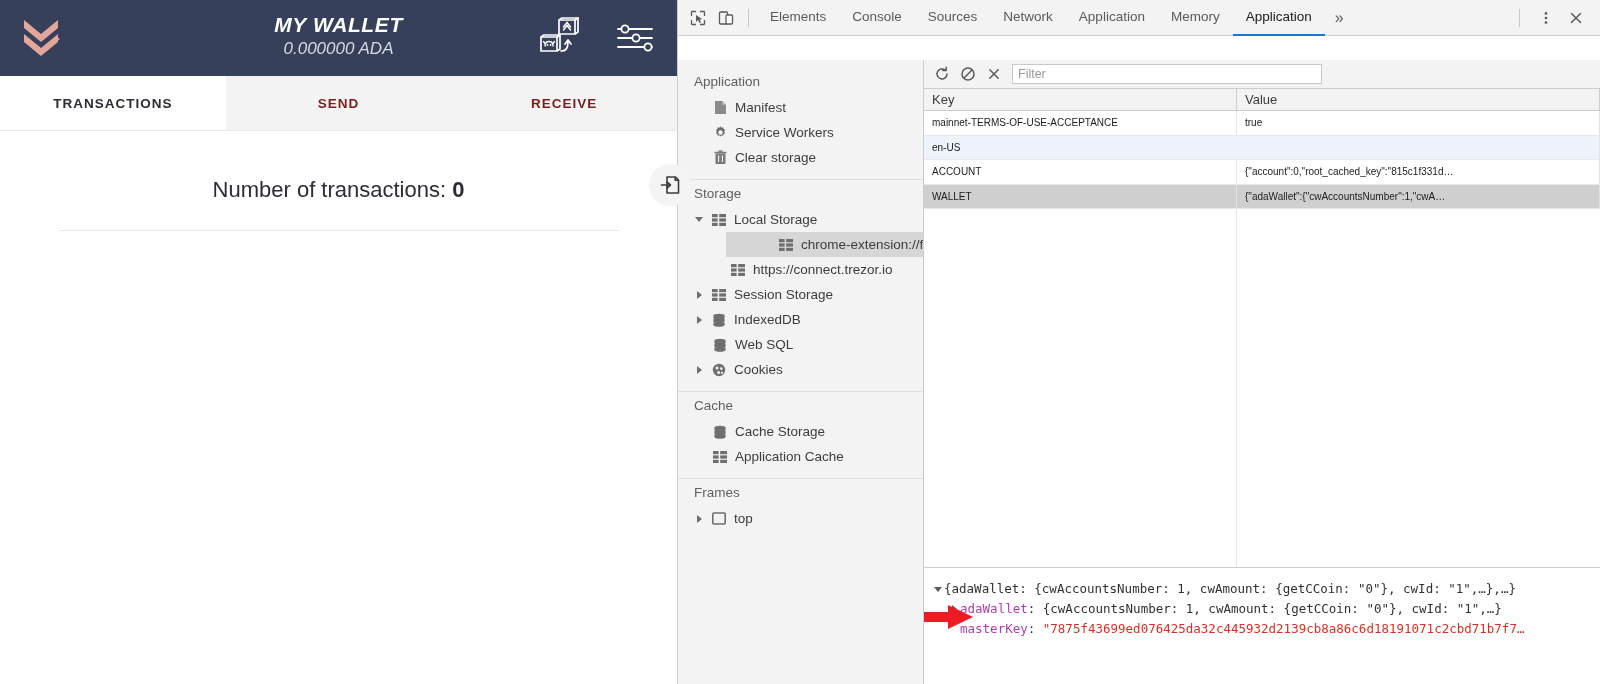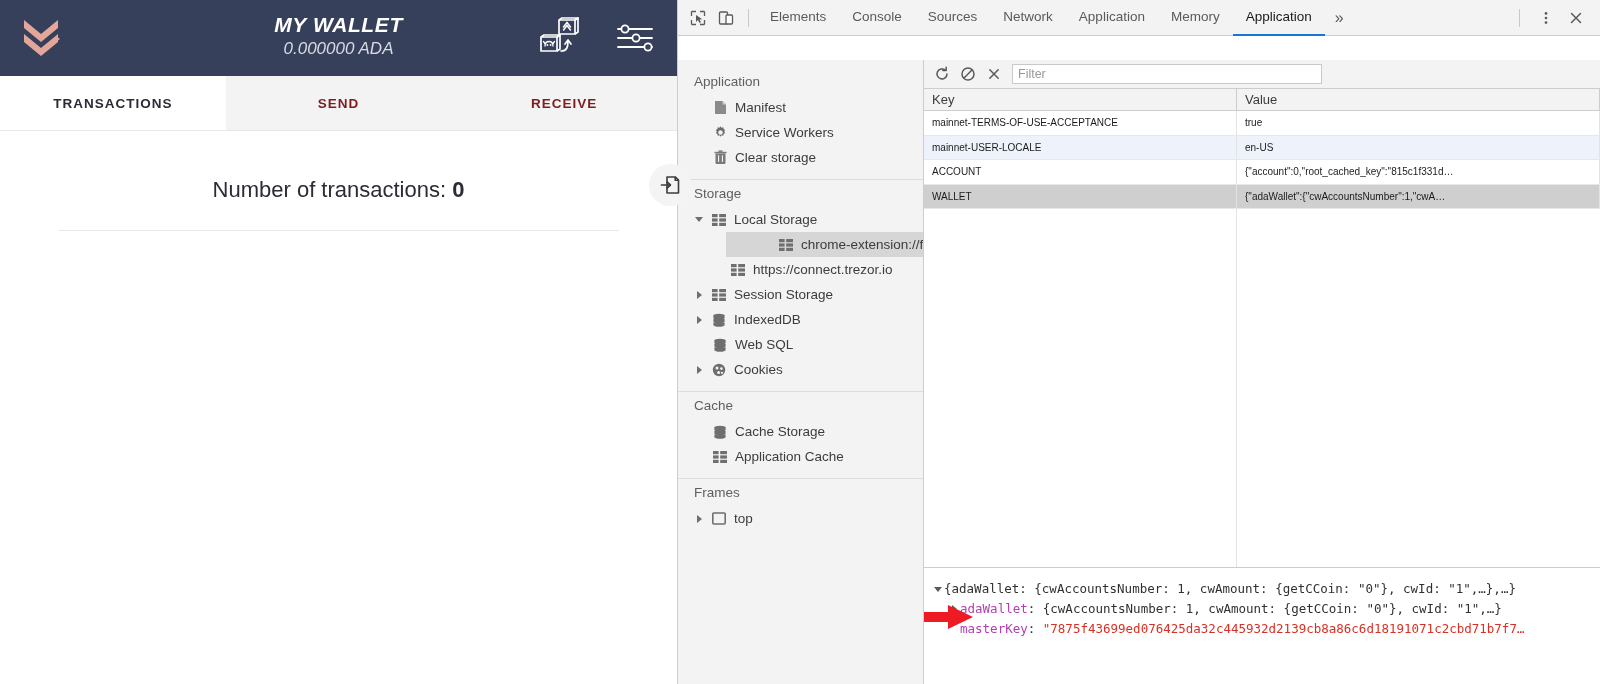--- a/index.html
+++ b/index.html
@@ -529,23 +529,20 @@
             <div class="tr">
               <div class="td col-key">
                   <span>mainnet-TERMS-OF-USE-ACCEPTANCE</span>
                 </div>
               <div class="td col-val">
                   <span>true</span>
                 </div>
             </div>
 
             <div class="tr alt">
-              <div class="td col-key">
-                  <span>mainnet-USER-LOCALE</span>
-                </div>
               <div class="td col-val">
                   <span>en-US</span>
                 </div>
             </div>
 
             <div class="tr">
               <div class="td col-key">
                   <span>ACCOUNT</span>
                 </div>
               <div class="td col-val">

